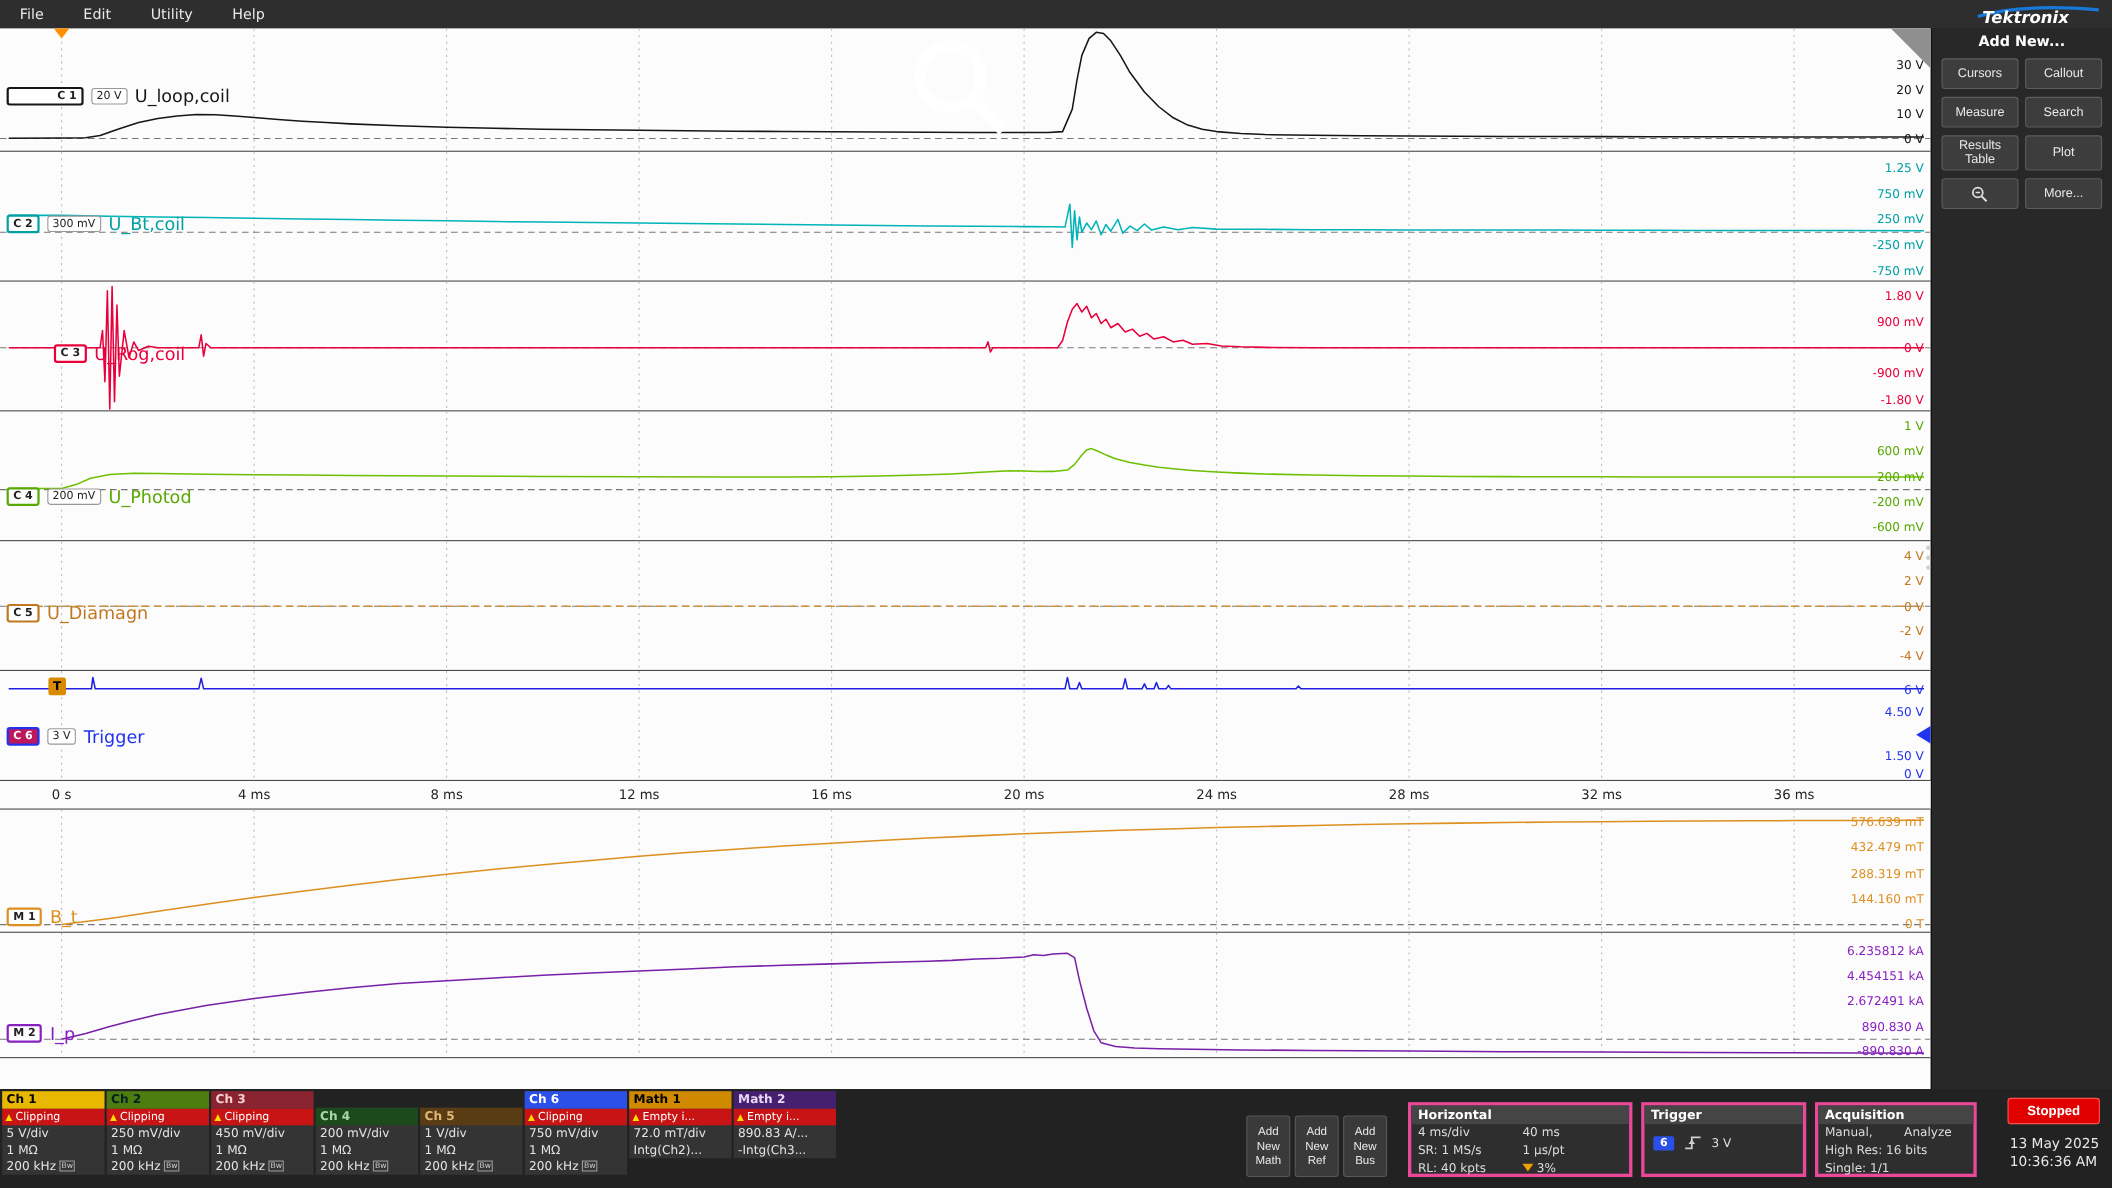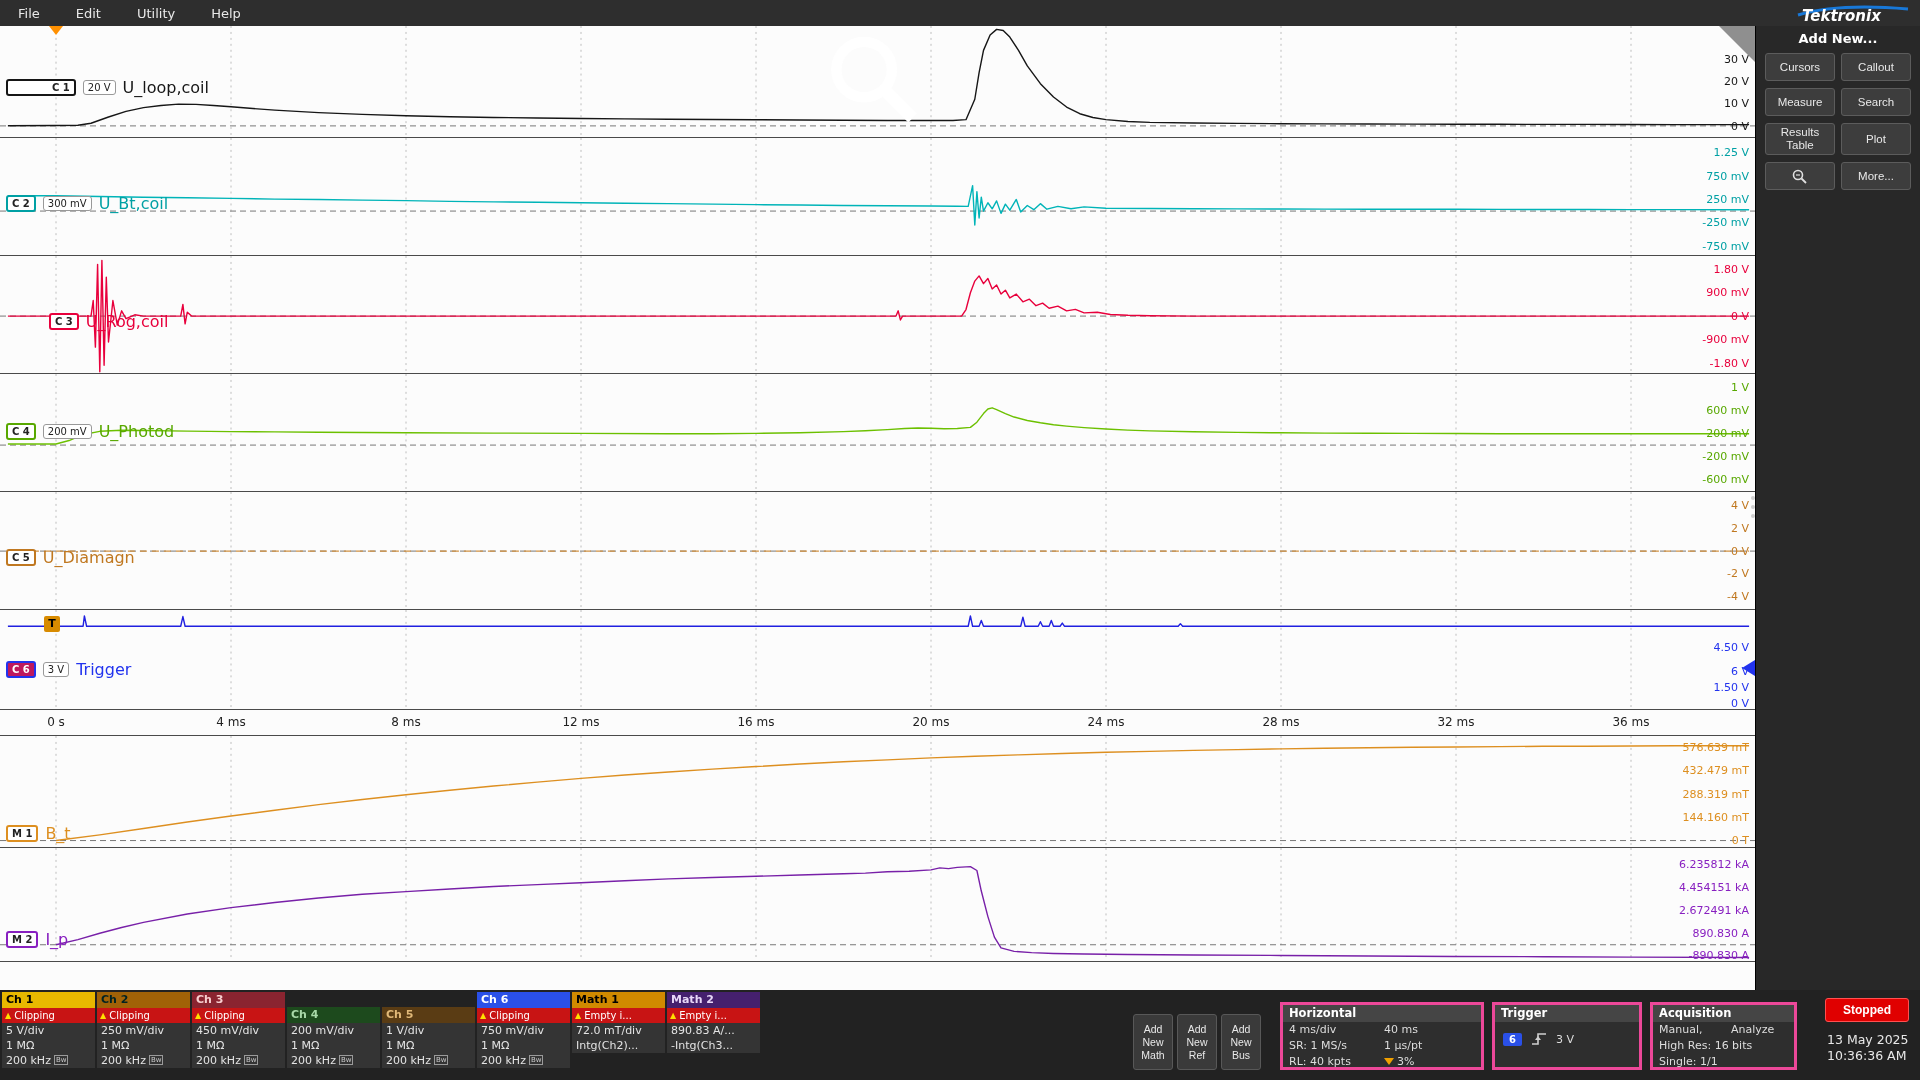--- a/index.html
+++ b/index.html
@@ -192,21 +192,21 @@
               <line x1="1456" x2="1456" y1="0" y2="118" stroke="#bdbdbd" stroke-width="1" stroke-dasharray="2,4"></line>
               <line x1="1631" x2="1631" y1="0" y2="118" stroke="#bdbdbd" stroke-width="1" stroke-dasharray="2,4"></line>
               <line x1="0" x2="1755" y1="71.7" y2="71.7" stroke="#777" stroke-width="1" stroke-dasharray="6,4"></line>
               <polyline points="7.9,70.6 56.0,70.6 69.1,67.1 82.3,61.3 99.8,57.8 121.6,56.7 143.5,57.0 187.3,57.6 231.0,58.1 274.8,58.4 318.5,58.7 406.0,59.3 493.5,59.6 581.0,59.9 668.5,60.2 712.3,60.2 756.0,59.9 799.8,59.3 843.5,58.1 865.4,57.3 887.3,56.1 904.7,55.0 917.9,54.4 931.0,54.7 944.1,55.2 957.3,55.0 970.4,53.8 976.9,48.6 983.5,39.9 987.9,35.3 992.2,34.1 996.6,35.9 1005.4,39.9 1014.1,43.4 1027.3,46.9 1040.4,49.2 1053.5,51.2 1066.6,52.6 1084.1,54.1 1106.0,55.5 1127.9,56.6 1149.8,57.4 1193.5,58.3 1237.3,58.9 1281.0,59.3 1324.8,59.6 1368.5,59.8 1412.3,59.9 1456.0,60.0 1499.8,60.2 1543.5,60.2 1587.3,60.2 1631.0,60.2 1674.8,60.2 1749.1,60.2" fill="none" stroke="#6cc000" stroke-width="1.4" stroke-linejoin="round"></polyline>
             </svg>
             <span class="ax" style="top: 6.88235px; color: rgb(88, 168, 0);">1 V</span>
             <span class="ax" style="top: 30.0196px; color: rgb(88, 168, 0);">600 mV</span>
             <span class="ax" style="top: 53.1569px; color: rgb(88, 168, 0);">200 mV</span>
             <span class="ax" style="top: 76.2941px; color: rgb(88, 168, 0);">-200 mV</span>
             <span class="ax" style="top: 99.4314px; color: rgb(88, 168, 0);">-600 mV</span>
-            <div class="cluster" style="top: 48px;">
+            <div class="cluster" style="top: 68px;">
               <span class="cbadge" style="border-color: rgb(88, 168, 0);">C 4</span>
               <span class="sbadge">200 mV</span>
               <span class="clabel" style="color: rgb(88, 168, 0);">U_Photod</span>
             </div>
           </div>
           <div class="slice" style="height: 118px;">
             <svg viewBox="0 0 1755 118" preserveAspectRatio="none">
               <line x1="56" x2="56" y1="0" y2="118" stroke="#bdbdbd" stroke-width="1" stroke-dasharray="2,4"></line>
               <line x1="231" x2="231" y1="0" y2="118" stroke="#bdbdbd" stroke-width="1" stroke-dasharray="2,4"></line>
               <line x1="406" x2="406" y1="0" y2="118" stroke="#bdbdbd" stroke-width="1" stroke-dasharray="2,4"></line>
@@ -237,21 +237,21 @@
               <line x1="406" x2="406" y1="0" y2="100" stroke="#bdbdbd" stroke-width="1" stroke-dasharray="2,4"></line>
               <line x1="581" x2="581" y1="0" y2="100" stroke="#bdbdbd" stroke-width="1" stroke-dasharray="2,4"></line>
               <line x1="756" x2="756" y1="0" y2="100" stroke="#bdbdbd" stroke-width="1" stroke-dasharray="2,4"></line>
               <line x1="931" x2="931" y1="0" y2="100" stroke="#bdbdbd" stroke-width="1" stroke-dasharray="2,4"></line>
               <line x1="1106" x2="1106" y1="0" y2="100" stroke="#bdbdbd" stroke-width="1" stroke-dasharray="2,4"></line>
               <line x1="1281" x2="1281" y1="0" y2="100" stroke="#bdbdbd" stroke-width="1" stroke-dasharray="2,4"></line>
               <line x1="1456" x2="1456" y1="0" y2="100" stroke="#bdbdbd" stroke-width="1" stroke-dasharray="2,4"></line>
               <line x1="1631" x2="1631" y1="0" y2="100" stroke="#bdbdbd" stroke-width="1" stroke-dasharray="2,4"></line>
               <polyline points="7.9,16.4 56.0,16.4 83.1,16.4 84.4,5.9 86.6,16.4 180.7,16.4 182.9,6.6 185.1,16.4 968.2,16.4 970.4,5.9 972.6,16.4 979.1,16.4 981.3,10.5 983.5,16.4 1020.7,16.4 1022.9,7.2 1025.1,16.4 1038.2,16.4 1040.4,11.8 1042.6,16.4 1049.1,16.4 1051.3,10.5 1053.5,16.4 1060.1,16.4 1062.3,13.2 1064.4,16.4 1178.2,16.4 1180.4,13.8 1182.6,16.4 1749.1,16.4" fill="none" stroke="#2020e0" stroke-width="1.4" stroke-linejoin="round"></polyline>
             </svg>
-            <span class="ax" style="top: 11.4211px; color: rgb(34, 51, 238); margin-top: 44px;">6 V</span>
+            <span class="ax" style="top: 11.4211px; color: rgb(34, 51, 238);">6 V</span>
             <span class="ax" style="top: 31.1579px; color: rgb(34, 51, 238);">4.50 V</span>
             <span class="ax" style="top: 70.6316px; color: rgb(34, 51, 238);">1.50 V</span>
             <span class="ax" style="top: 87px; color: rgb(34, 51, 238);">0 V</span>
             <div class="cluster" style="top: 50px;">
               <span class="cbadge fill" style="border-color: rgb(34, 51, 238); background: #be185d;">C 6</span>
               <span class="sbadge">3 V</span>
               <span class="clabel" style="color: rgb(34, 51, 238);">Trigger</span>
             </div>
             <div class="tbadge">T</div>
             <div class="trig-arrow" style="top: 50px;"></div>
@@ -362,21 +362,21 @@
           <div class="s-head" style="background: rgb(232, 184, 0); color: rgb(0, 0, 0);">Ch 1</div>
           <div class="s-warn">
             <span class="wicon">▲</span>
             <span>Clipping</span>
           </div>
           <div class="s-row">5 V/div</div>
           <div class="s-row">1 MΩ</div>
           <div class="s-row">200 kHz<span class="bw">Bw</span></div>
         </div>
         <div class="strip">
-          <div class="s-head" style="background: #a16207; color: rgb(0, 34, 34);">Ch 2</div>
+          <div class="s-head" style="background: #4d7c0f; color: rgb(0, 34, 34);">Ch 2</div>
           <div class="s-warn">
             <span class="wicon">▲</span>
             <span>Clipping</span>
           </div>
           <div class="s-row">250 mV/div</div>
           <div class="s-row">1 MΩ</div>
           <div class="s-row">200 kHz<span class="bw">Bw</span></div>
         </div>
         <div class="strip">
           <div class="s-head" style="background: rgb(138, 36, 48); color: rgb(248, 208, 208);">Ch 3</div>

